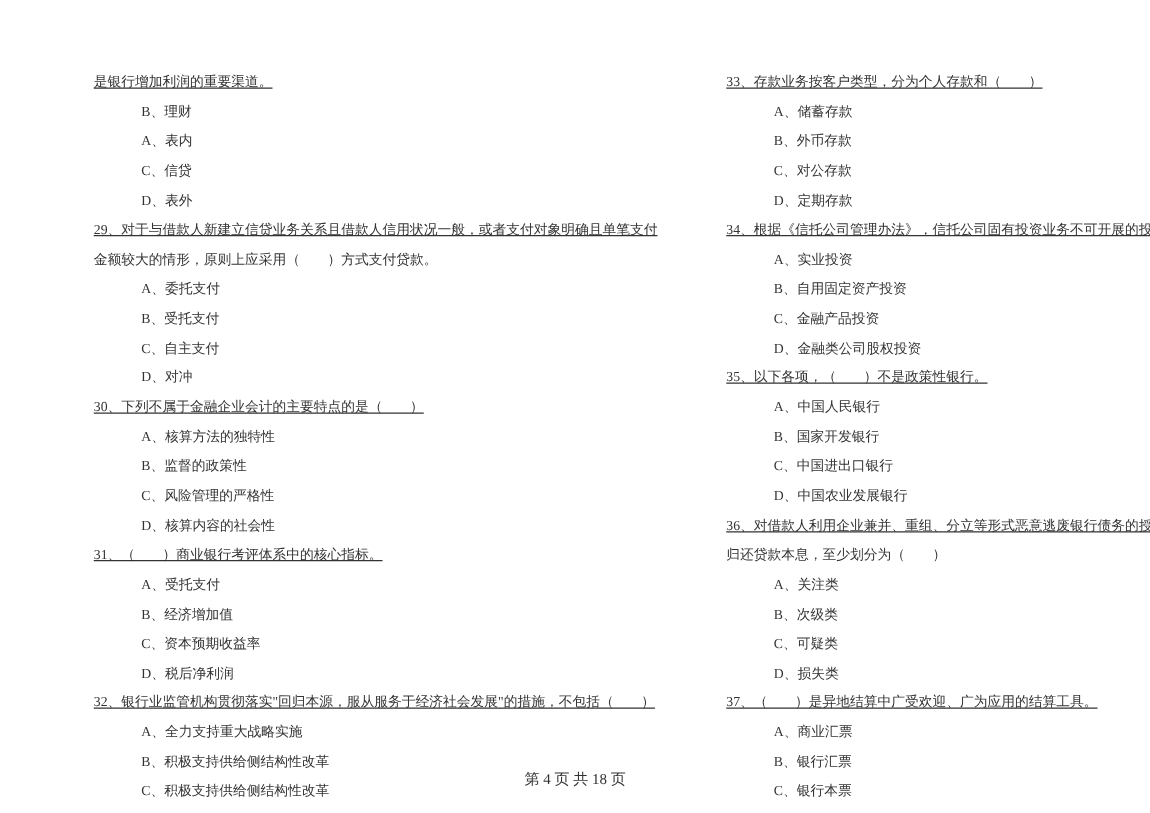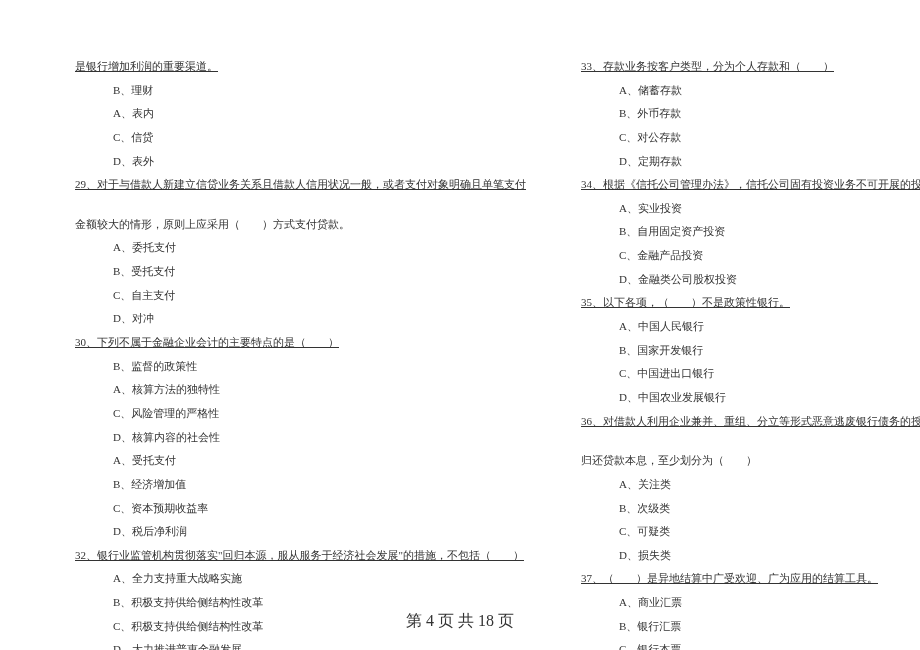--- a/index.html
+++ b/index.html
@@ -30,29 +30,28 @@
     }
     .option {
       padding-left: 38px;
     }
     .q-text {
       padding-left: 0;
       text-decoration: underline;
     }
     .q-cont {
       padding-left: 0;
-      margin-top: 16px;
     }
     .footer {
       position: absolute;
       bottom: 18px;
       left: 0;
       right: 0;
       text-align: center;
-      font-size: 16px;
+      font-size: 12px;
       color: #333333;
     }
   </style>
 </head>
 <body>
 
 <div class="content">
   <div class="column">
     <div class="line q-text">是银行增加利润的重要渠道。</div>
     <div class="line option">B、理财</div>
@@ -61,25 +60,26 @@
     <div class="line option">D、表外</div>
 
     <div class="line q-text">29、对于与借款人新建立信贷业务关系且借款人信用状况一般，或者支付对象明确且单笔支付</div>
     <div class="line q-cont">金额较大的情形，原则上应采用（　　）方式支付贷款。</div>
     <div class="line option">A、委托支付</div>
     <div class="line option">B、受托支付</div>
     <div class="line option">C、自主支付</div>
     <div class="line option">D、对冲</div>
 
     <div class="line q-text">30、下列不属于金融企业会计的主要特点的是（　　）</div>
+    <div class="line option">A、核算方法的独特性</div>
     <div class="line option">B、监督的政策性</div>
-    <div class="line option">A、核算方法的独特性</div>
     <div class="line option">C、风险管理的严格性</div>
     <div class="line option">D、核算内容的社会性</div>
 
+    <div class="line q-text">31、（　　）商业银行考评体系中的核心指标。</div>
     <div class="line option">A、受托支付</div>
     <div class="line option">B、经济增加值</div>
     <div class="line option">C、资本预期收益率</div>
     <div class="line option">D、税后净利润</div>
 
     <div class="line q-text">32、银行业监管机构贯彻落实"回归本源，服从服务于经济社会发展"的措施，不包括（　　）</div>
     <div class="line option">A、全力支持重大战略实施</div>
     <div class="line option">B、积极支持供给侧结构性改革</div>
     <div class="line option">C、积极支持供给侧结构性改革</div>
     <div class="line option">D、大力推进普惠金融发展</div>

